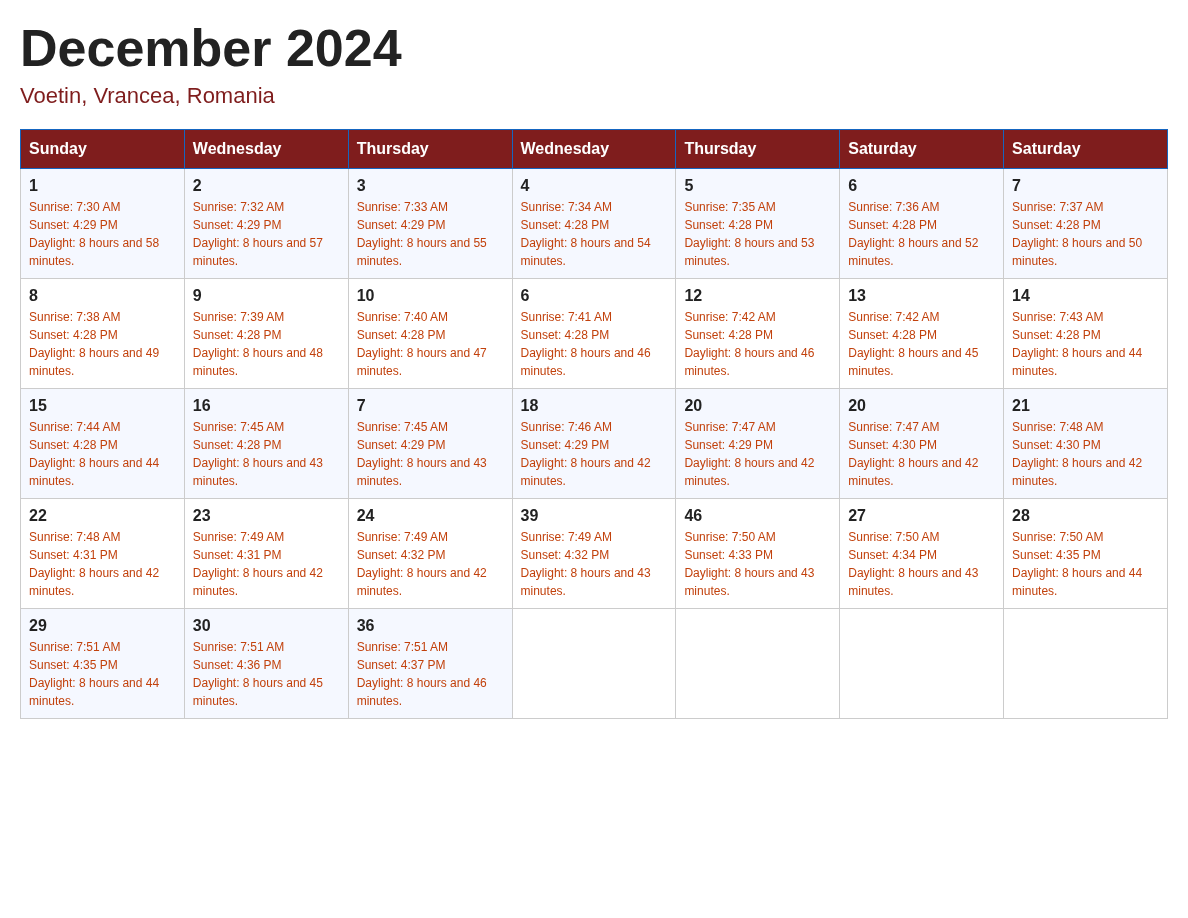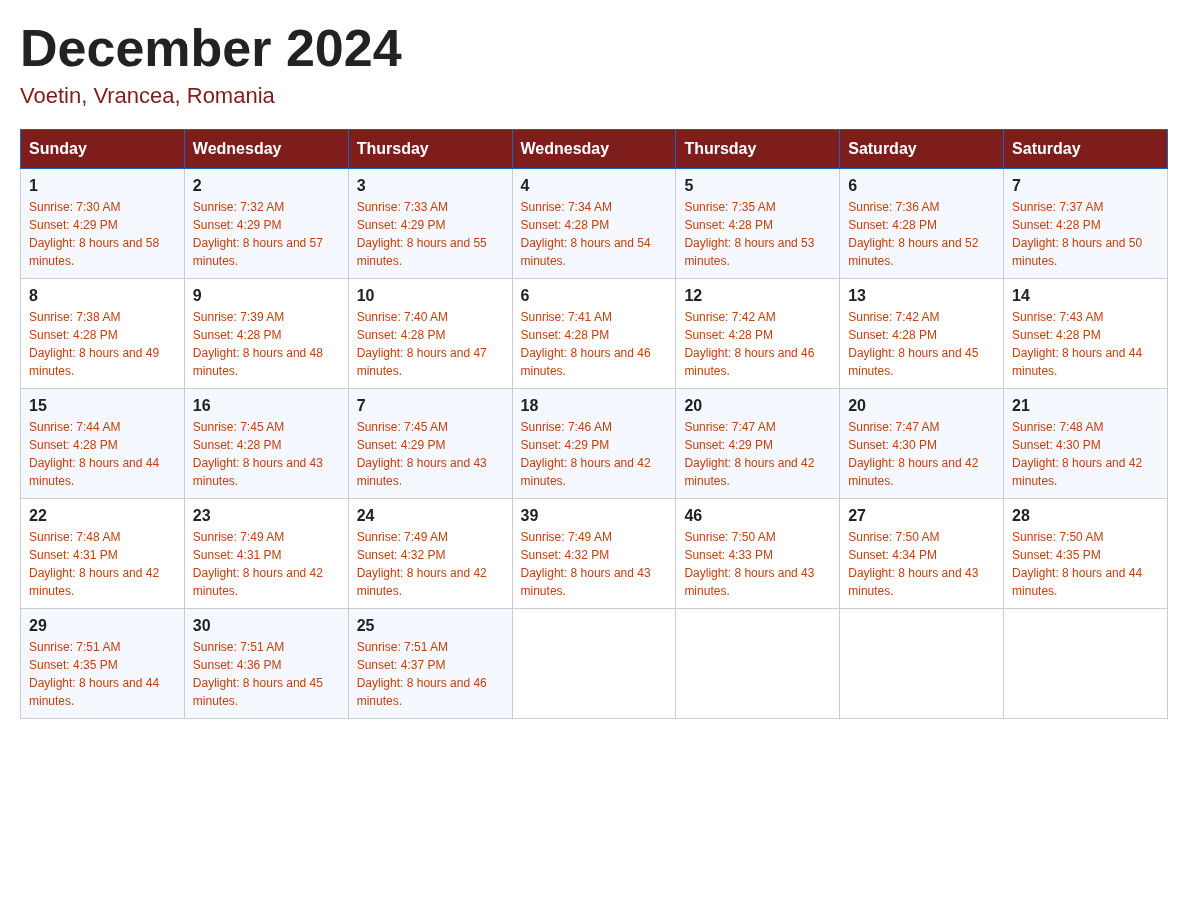--- a/index.html
+++ b/index.html
@@ -266,21 +266,21 @@
       <tr>
         <td>
           <span class="day-num">29</span>
           <div class="day-info">Sunrise: 7:51 AM<br>Sunset: 4:35 PM<br>Daylight: 8 hours and 44 minutes.</div>
         </td>
         <td>
           <span class="day-num">30</span>
           <div class="day-info">Sunrise: 7:51 AM<br>Sunset: 4:36 PM<br>Daylight: 8 hours and 45 minutes.</div>
         </td>
         <td>
-          <span class="day-num">25</span>
+          <span class="day-num">36</span>
           <div class="day-info">Sunrise: 7:51 AM<br>Sunset: 4:37 PM<br>Daylight: 8 hours and 46 minutes.</div>
         </td>
         <td class="empty-cell"></td>
         <td class="empty-cell"></td>
         <td class="empty-cell"></td>
         <td class="empty-cell"></td>
       </tr>
     </tbody>
 </table>
 

